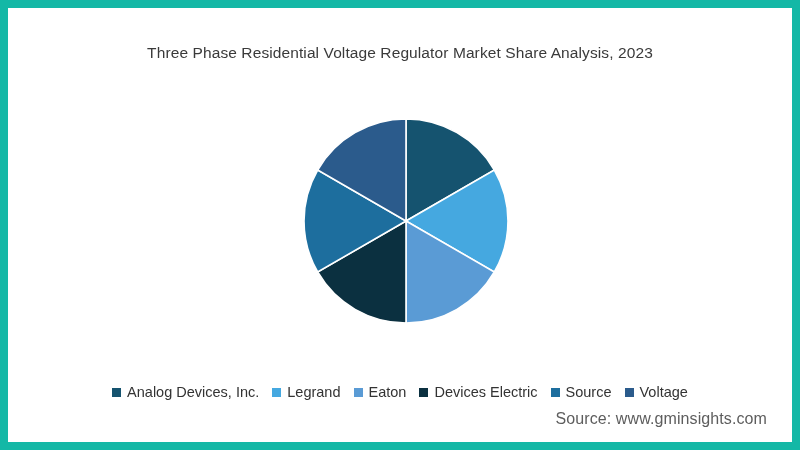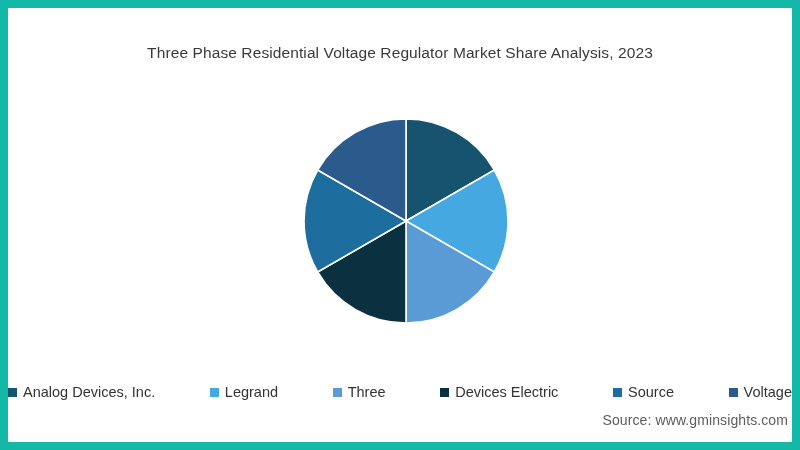--- a/index.html
+++ b/index.html
@@ -56,21 +56,21 @@
 
   
   #legend {
     position: absolute;
     left: 0;
     top: 377px;
     width: 100%;
     display: flex;
     flex-direction: row;
     flex-wrap: nowrap;
-    justify-content: space-between;
+    justify-content: center;
     align-items: center;
     gap: 13px;
   }
   .legend-item {
     display: flex;
     flex-direction: row;
     align-items: center;
     gap: 6px;
     white-space: nowrap;
   }
@@ -82,23 +82,23 @@
   }
   .legend-label {
     font-size: 14.5px;
     color: #333333;
     line-height: 1;
   }
 
   
   #source-note {
     position: absolute;
-    right: 4px;
+    right: 25px;
     bottom: 14px;
-    font-size: 14px;
+    font-size: 16px;
     color: #5d5d5d;
     letter-spacing: 0.1px;
   }
 </style>
 </head>
 <body>
 
 <div id="chart-card">
 
   <div id="inner-frame"></div>
@@ -134,21 +134,21 @@
       <div class="legend-item">
         <span class="legend-swatch" style="background: rgb(21, 83, 111);"></span>
         <span class="legend-label">Analog Devices, Inc.</span>
       </div>
       <div class="legend-item">
         <span class="legend-swatch" style="background: rgb(69, 168, 224);"></span>
         <span class="legend-label">Legrand</span>
       </div>
       <div class="legend-item">
         <span class="legend-swatch" style="background: rgb(90, 155, 213);"></span>
-        <span class="legend-label">Three</span>
+        <span class="legend-label">Eaton</span>
       </div>
       <div class="legend-item">
         <span class="legend-swatch" style="background: rgb(11, 48, 64);"></span>
         <span class="legend-label">Devices Electric</span>
       </div>
       <div class="legend-item">
         <span class="legend-swatch" style="background: rgb(29, 110, 158);"></span>
         <span class="legend-label">Source</span>
       </div>
       <div class="legend-item">

